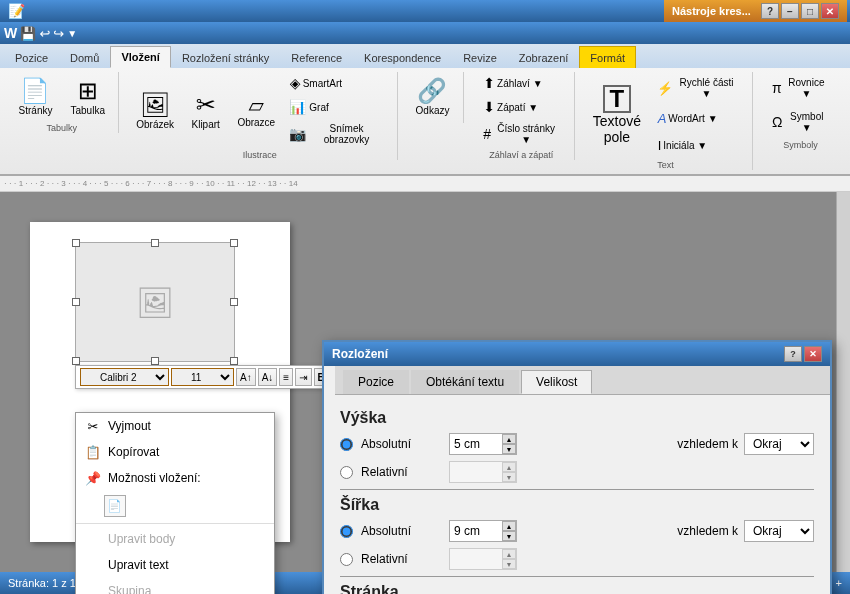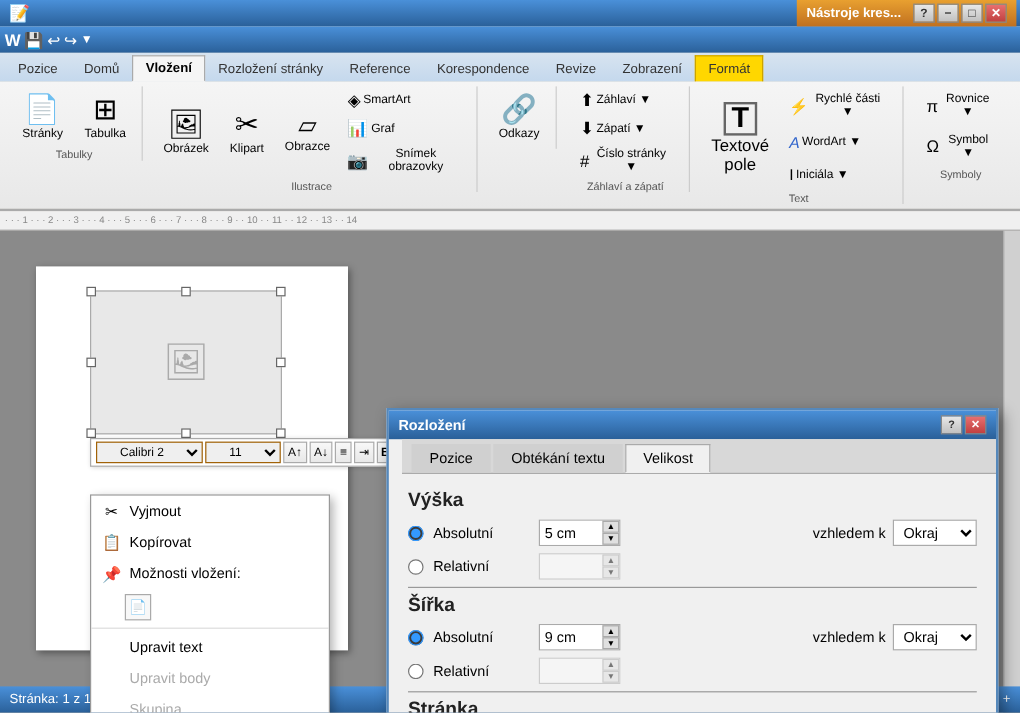--- a/index.html
+++ b/index.html
@@ -546,27 +546,27 @@
         <span>Kopírovat</span>
       </div>
       <div class="ctx-item">
         <span class="ctx-icon">📌</span>
         <span>Možnosti vložení:</span>
       </div>
       <div class="ctx-item" style="padding-left:28px;">
         <span style="border:1px solid #aaa;width:22px;height:22px;display:flex;align-items:center;justify-content:center;background:#f8f8f8;">📄</span>
       </div>
       <div class="ctx-separator"></div>
+      <div class="ctx-item disabled">
+        <span class="ctx-icon"></span>
+        <span>Upravit body</span>
+      </div>
       <div class="ctx-item">
         <span class="ctx-icon"></span>
         <span>Upravit text</span>
-      </div>
-      <div class="ctx-item disabled">
-        <span class="ctx-icon"></span>
-        <span>Upravit body</span>
       </div>
       <div class="ctx-item disabled">
         <span class="ctx-icon"></span>
         <span>Skupina</span>
       </div>
 
     </div>
 
     <div class="dialog">
       <div class="dialog-title">

